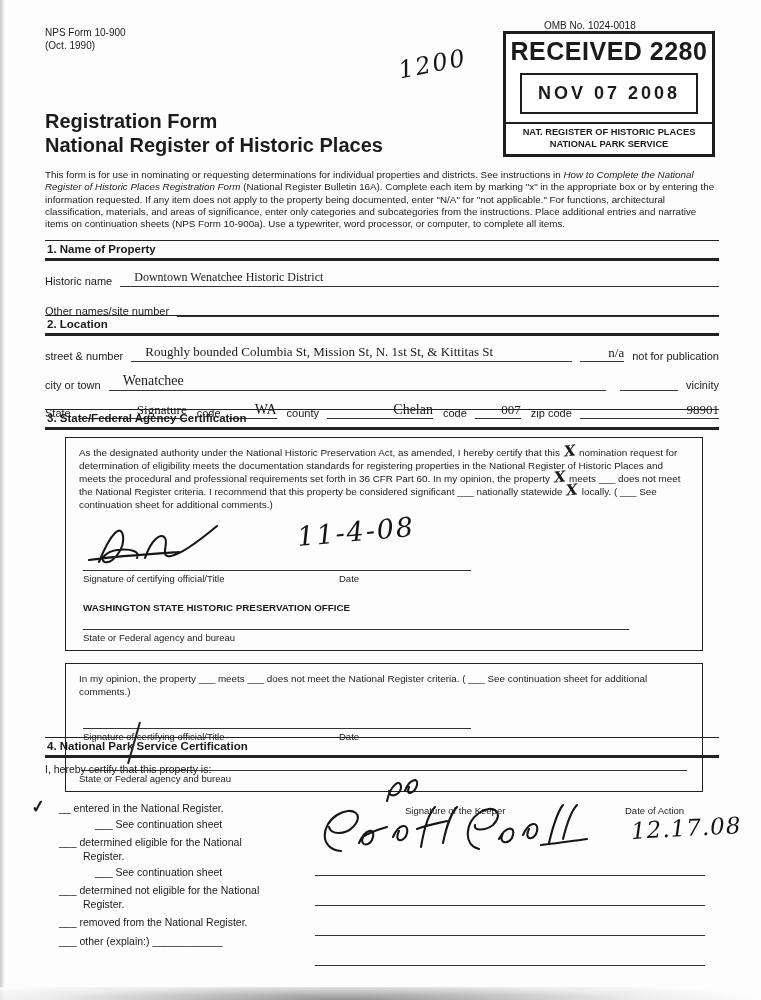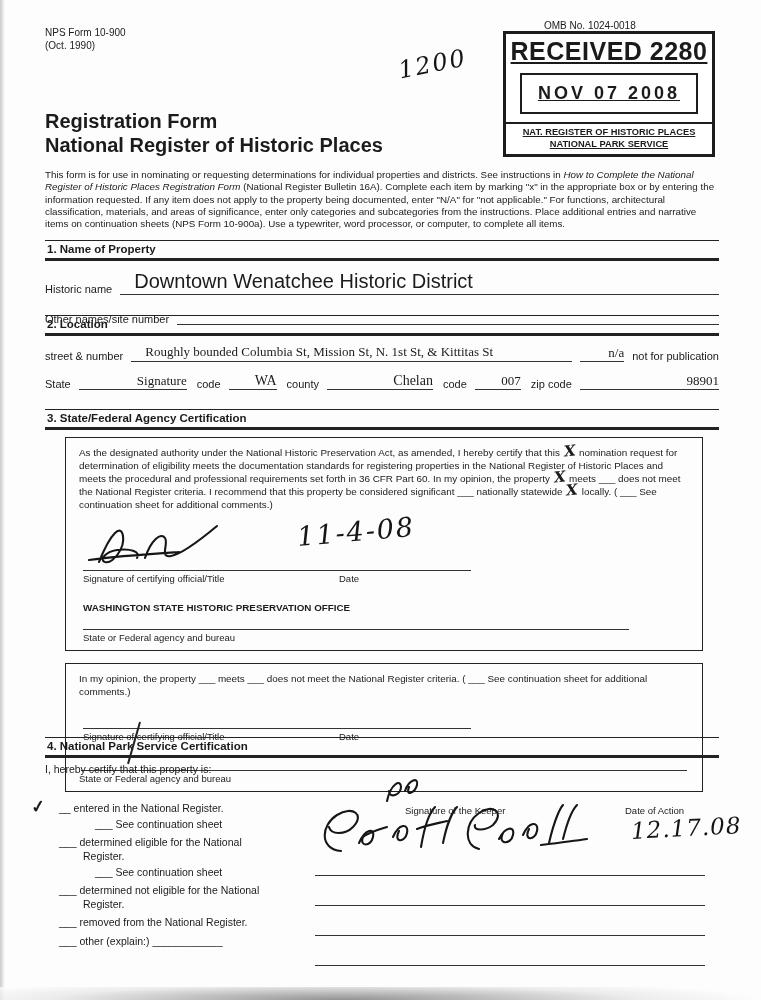--- a/index.html
+++ b/index.html
@@ -8,21 +8,21 @@
         box-shadow:0 0 4px rgba(0,0,0,.3);}
   .abs{position:absolute;}
   .b{font-weight:bold;}
   .it{font-style:italic;}
 
   
   .form-no{left:45px;top:26px;font-size:10px;line-height:1.3;}
   .omb{left:544px;top:20px;font-size:10px;border-bottom:1.2px solid #333;padding-bottom:1px;}
 
   
-  .stamp{left:503px;top:31px;width:206px;border:3px solid #1d1d1d;background:#fff;text-decoration:underline;}
+  .stamp{left:503px;top:31px;width:206px;border:3px solid #1d1d1d;background:#fff;}
   .stamp-received{font-size:25px;font-weight:bold;text-align:center;padding:3px 0 5px;letter-spacing:.5px;}
   .stamp-datebox{margin:2px 14px 8px;border:2.5px solid #1d1d1d;text-align:center;font-size:18px;
                  font-weight:bold;letter-spacing:3px;padding:8px 0;}
   .stamp-divider{border-top:2.5px solid #1d1d1d;}
   .stamp-org{text-align:center;font-size:9.3px;font-weight:bold;line-height:1.25;padding:3px 2px 4px;}
 
   
   .hw{font-family:"DejaVu Serif",serif;font-style:italic;color:#151515;}
   .hw-1200{left:398px;top:50px;font-size:24px;transform:rotate(-11deg);letter-spacing:2px;}
   .hw-x{font-family:"DejaVu Serif",serif;font-style:italic;font-weight:bold;font-size:15px;
@@ -38,21 +38,21 @@
 
   .section{left:45px;width:674px;}
   .sec-head{border-top:1.5px solid #222;border-bottom:3px solid #222;font-weight:bold;
             font-size:11.5px;padding:2px 0 3px 2px;}
 
   .row{display:flex;align-items:flex-end;font-size:11px;}
   .lbl{white-space:nowrap;padding-right:8px;}
   .fill{flex:1;border-bottom:1.2px solid #333;padding:0 4px 1px 14px;min-height:15px;}
   .fillc{border-bottom:1.2px solid #333;text-align:right;min-height:15px;}
   .typed{font-family:"Liberation Serif",serif;font-size:13px;}
-  .typed-big{font-family:Liberation Sans, sans-serif;font-size:20px;margin-top:16px;}
+  .typed-big{font-family:Liberation Serif, serif;font-size:12px;margin-top:16px;}
 
   .cert-box{margin:7px 16px 0 20px;border:1.4px solid #222;padding:8px 13px 6px;
             font-size:9.9px;line-height:1.32;position:relative;}
   .sig-area{position:relative;height:56px;margin-top:3px;}
   .sig-underline{width:388px;border-bottom:1.2px solid #333;margin-left:4px;}
   .sig-labels{display:flex;width:388px;font-size:9.5px;padding:2px 0 0 4px;}
   .sig-labels .sp1{width:256px;}
   .agency{margin-top:15px;margin-left:4px;}
   .agency-val{display:inline-block;width:546px;border-bottom:1.2px solid #333;font-size:9.8px;
               font-weight:bold;padding-bottom:14px;}
@@ -124,20 +124,26 @@
     </div>
   </div>
 
   <div class="abs section" style="top:315px;">
     <div class="sec-head">2. Location</div>
     <div class="row" style="margin-top:8px;">
       <span class="lbl">street &amp; number</span>
       <span class="fill"><span class="typed">Roughly bounded Columbia St, Mission St, N. 1st St, &amp; Kittitas St</span></span>
       <span class="fillc typed" style="width:44px;margin:0 8px;">n/a</span>
       <span class="lbl" style="padding-right:0;">not for publication</span>
+    </div>
+    <div class="row" style="margin-top:11px;">
+      <span class="lbl">city or town</span>
+      <span class="fill"><span class="typed" style="font-size:14px;">Wenatchee</span></span>
+      <span class="fillc" style="width:58px;margin:0 8px 0 14px;"></span>
+      <span class="lbl" style="padding-right:0;">vicinity</span>
     </div>
     <div class="row" style="margin-top:11px;">
       <span class="lbl">State</span>
       <span class="fillc typed" style="width:108px;">Signature</span>
       <span class="lbl" style="padding-left:10px;">code</span>
       <span class="fillc typed" style="width:48px;font-size:14px;">WA</span>
       <span class="lbl" style="padding-left:10px;">county</span>
       <span class="fillc typed" style="width:106px;font-size:14px;">Chelan</span>
       <span class="lbl" style="padding-left:10px;">code</span>
       <span class="fillc typed" style="width:46px;">007</span>

